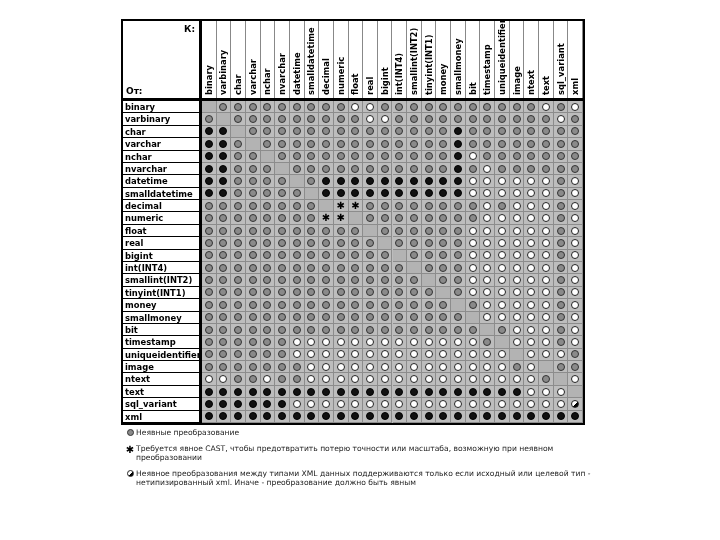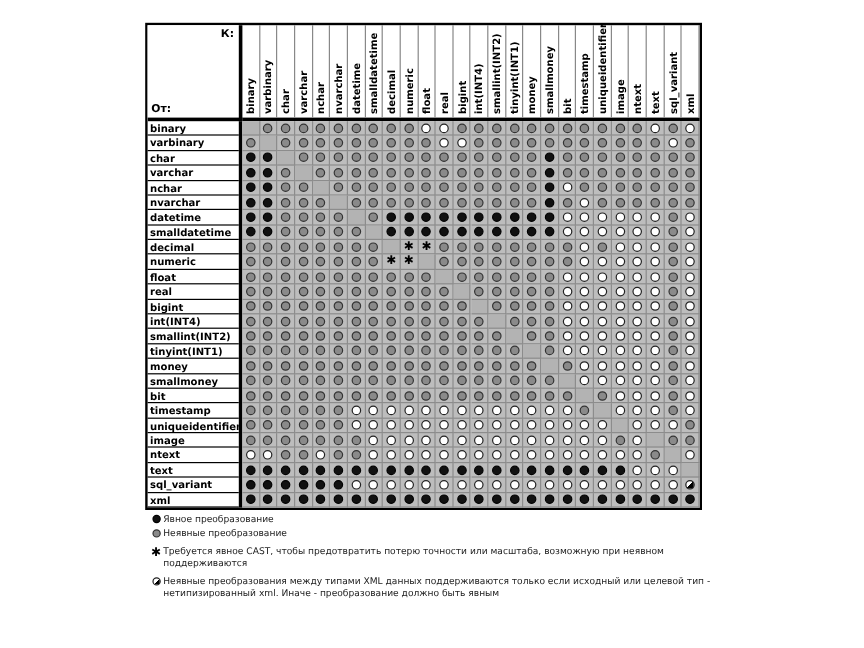--- a/index.html
+++ b/index.html
@@ -2133,35 +2133,29 @@
       </div>
       <div class="cell" style="left: 366.346px; top: 309.615px; width: 14.6538px; height: 12.3846px;">
         <div class="dot E"></div>
       </div>
     </div>
 </div>
 
 <div id="legend">
     <div class="leg">
       <span class="ico">
-        <div class="dot E"></div>
-      </span>
-      <span class="txt">Явное преобразование</span>
-    </div>
-    <div class="leg">
-      <span class="ico">
         <div class="dot I"></div>
       </span>
       <span class="txt">Неявные преобразование</span>
     </div>
     <div class="leg gap">
       <span class="ico">
         <span class="star">✱</span>
       </span>
-      <span class="txt">Требуется явное CAST, чтобы предотвратить потерю точности или масштаба, возможную при неявном поддерживаются</span>
+      <span class="txt">Требуется явное CAST, чтобы предотвратить потерю точности или масштаба, возможную при неявном преобразовании</span>
     </div>
     <div class="leg gap">
       <span class="ico">
         <div class="dot X"></div>
       </span>
-      <span class="txt">Неявные преобразования между типами XML данных поддерживаются только если исходный или целевой тип - нетипизированный xml. Иначе - преобразование должно быть явным</span>
+      <span class="txt">Неявное преобразования между типами XML данных поддерживаются только если исходный или целевой тип - нетипизированный xml. Иначе - преобразование должно быть явным</span>
     </div>
   </div>
 
 </body></html>

